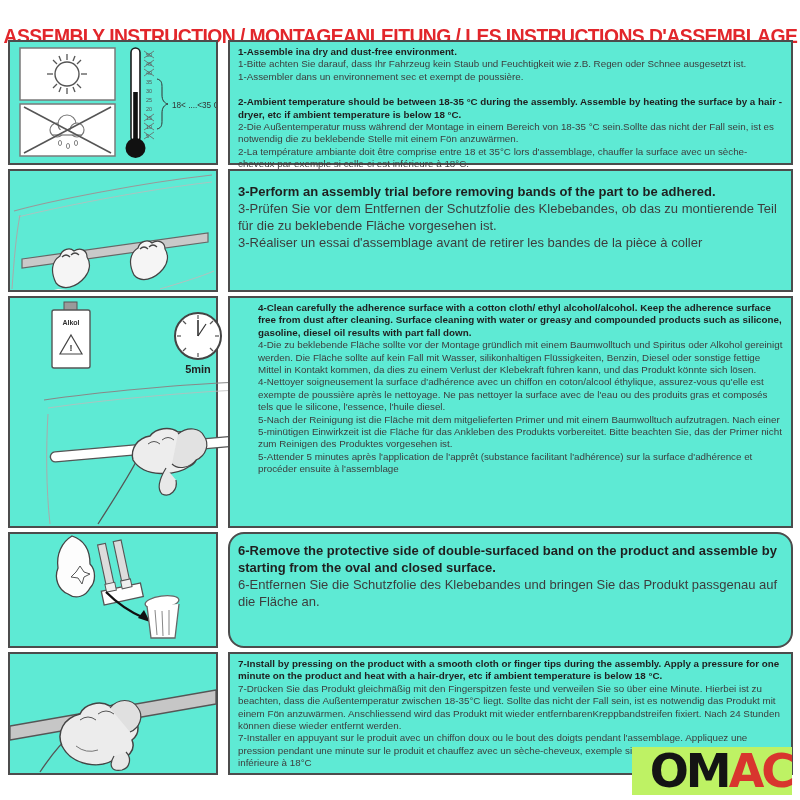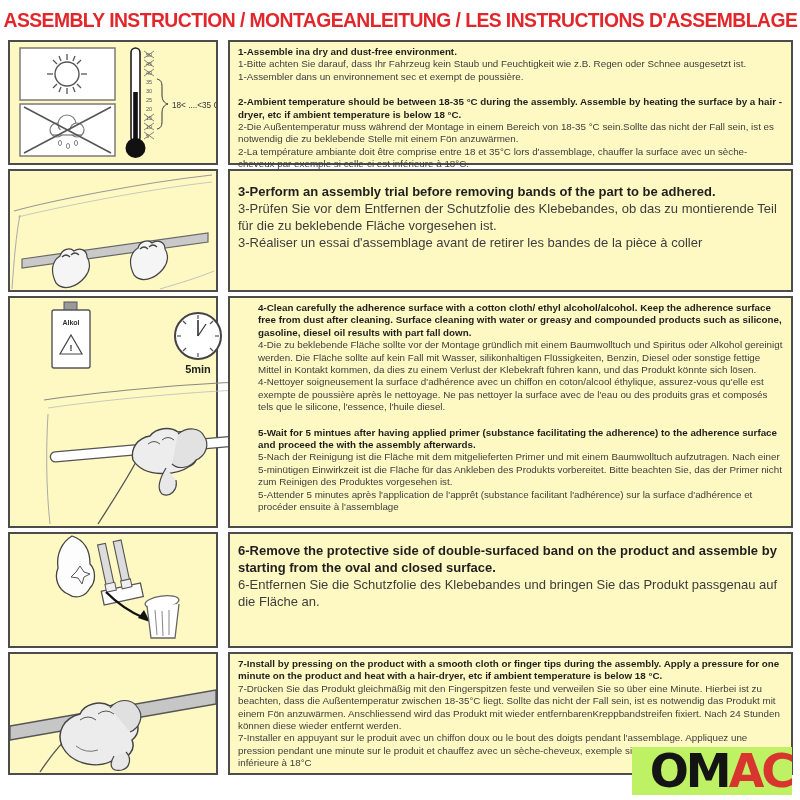--- a/index.html
+++ b/index.html
@@ -1,36 +1,36 @@
 <!DOCTYPE html>
 <html><head>
 <meta charset="utf-8">
 <style>
   html,body{margin:0;padding:0;background:#ffffff;}
   .page{position:relative;width:800px;height:800px;background:#fff;
         font-family:"Liberation Sans",sans-serif;overflow:hidden;}
-  .header{position:absolute;top:0;left:0;width:800px;height:40px;
+  .header{position:absolute;top:16px;left:0;width:800px;height:40px;
           display:flex;align-items:center;justify-content:center;}
   .header h1{margin:0;color:#e2262b;font-size:21px;font-weight:bold;
              letter-spacing:-0.6px;transform:scaleX(0.92);white-space:nowrap;}
-  .cell{position:absolute;border:2px solid #4c4c4c;background:#fef9c3;box-sizing:border-box;}
+  .cell{position:absolute;border:2px solid #4c4c4c;background:#5eead4;box-sizing:border-box;}
   .figcell{left:8px;width:210px;}
   .txtcell{left:228px;width:565px;padding:4px 8px 0 8px;color:#3d3d3d;}
   .r1{top:40px;height:125px;}
   .r2{top:169px;height:123px;}
   .r3{top:296px;height:232px;padding-left:28px;}
   .r4{top:532px;height:116px;}
   .r5{top:652px;height:123px;}
   .t-sm{font-size:9.8px;line-height:12.4px;}
   .t-lg{font-size:13px;line-height:17px;}
   .txtcell p{margin:0;}
   .txtcell p.en{font-weight:bold;color:#1f1f1f;}
   .gap{margin-top:13px !important;}
   .pad-lg{padding-top:12px;}
-  .pad-md{padding-top:8px;}
+  .pad-md{padding-top:8px;border-radius:16px;}
   svg{display:block;}
   .logo{position:absolute;top:747px;right:8px;height:48px;background:#bef264;
         padding-left:18px;display:flex;align-items:center;z-index:5;
         font-weight:bold;font-size:46px;letter-spacing:-3px;line-height:1;
         font-family:"DejaVu Sans",sans-serif;}
   .logo .blk{color:#141414;}
   .logo .red{color:#d8352e;}
 </style>
 </head>
 <body>
@@ -189,21 +189,20 @@
         <path d="M128,170 C122,180 118,190 124,196 C132,200 140,192 138,182" fill="#e8e8e8" stroke="#444" stroke-width="1.2"></path>
         <path d="M110,146 q6,-5 12,0" fill="none" stroke="#555" stroke-width="1"></path>
         <path d="M124,142 q6,-5 12,0" fill="none" stroke="#555" stroke-width="1"></path>
       </g>
     </svg>
   </div>
   <div class="cell txtcell t-sm r3">
     <p class="en">4-Clean carefully the adherence surface with a cotton cloth/ ethyl alcohol/alcohol. Keep the adherence surface free from dust after cleaning. Surface cleaning with water or greasy and compounded products such as silicone, gasoline, diesel oil results with part fall down.</p>
     <p>4-Die zu beklebende Fläche sollte vor der Montage gründlich mit einem Baumwolltuch und Spiritus oder Alkohol gereinigt werden. Die Fläche sollte auf kein Fall mit Wasser, silikonhaltigen Flüssigkeiten, Benzin, Diesel oder sonstige fettige Mittel in Kontakt kommen, da dies zu einem Verlust der Klebekraft führen kann, und das Produkt könnte sich lösen.</p>
     <p>4-Nettoyer soigneusement la surface d'adhérence avec un chiffon en coton/alcool éthylique, assurez-vous qu'elle est exempte de poussière après le nettoyage. Ne pas nettoyer la surface avec de l'eau ou des produits gras et composés tels que le silicone, l'essence, l'huile diesel.</p>
-    <p class="en gap">5-Wait for 5 mintues after having applied primer (substance facilitating the adherence) to the adherence surface and proceed the with the assembly afterwards.</p>
     <p>5-Nach der Reinigung ist die Fläche mit dem mitgelieferten Primer und mit einem Baumwolltuch aufzutragen. Nach einer 5-minütigen Einwirkzeit ist die Fläche für das Ankleben des Produkts vorbereitet. Bitte beachten Sie, das der Primer nicht zum Reinigen des Produktes vorgesehen ist.</p>
     <p>5-Attender 5 minutes après l'application de l'apprêt (substance facilitant l'adhérence) sur la surface d'adhérence et procéder ensuite à l'assemblage</p>
   </div>
 
   <div class="cell figcell r4">
     <svg width="206" height="112" viewBox="0 0 206 112">
       <g fill="#fdfdfd" stroke="#444" stroke-width="1.3">
         <path d="M62,2 C52,8 46,20 48,34 C44,44 48,56 58,60 C66,66 76,62 80,54 C86,48 86,36 80,30 C80,16 74,6 62,2 Z"></path>
         <path d="M66,38 l4,-6 4,6 6,2 -6,3 -2,7 -4,-6 -7,-1 Z" fill="#fff" stroke="#555" stroke-width="1"></path>
       </g>

